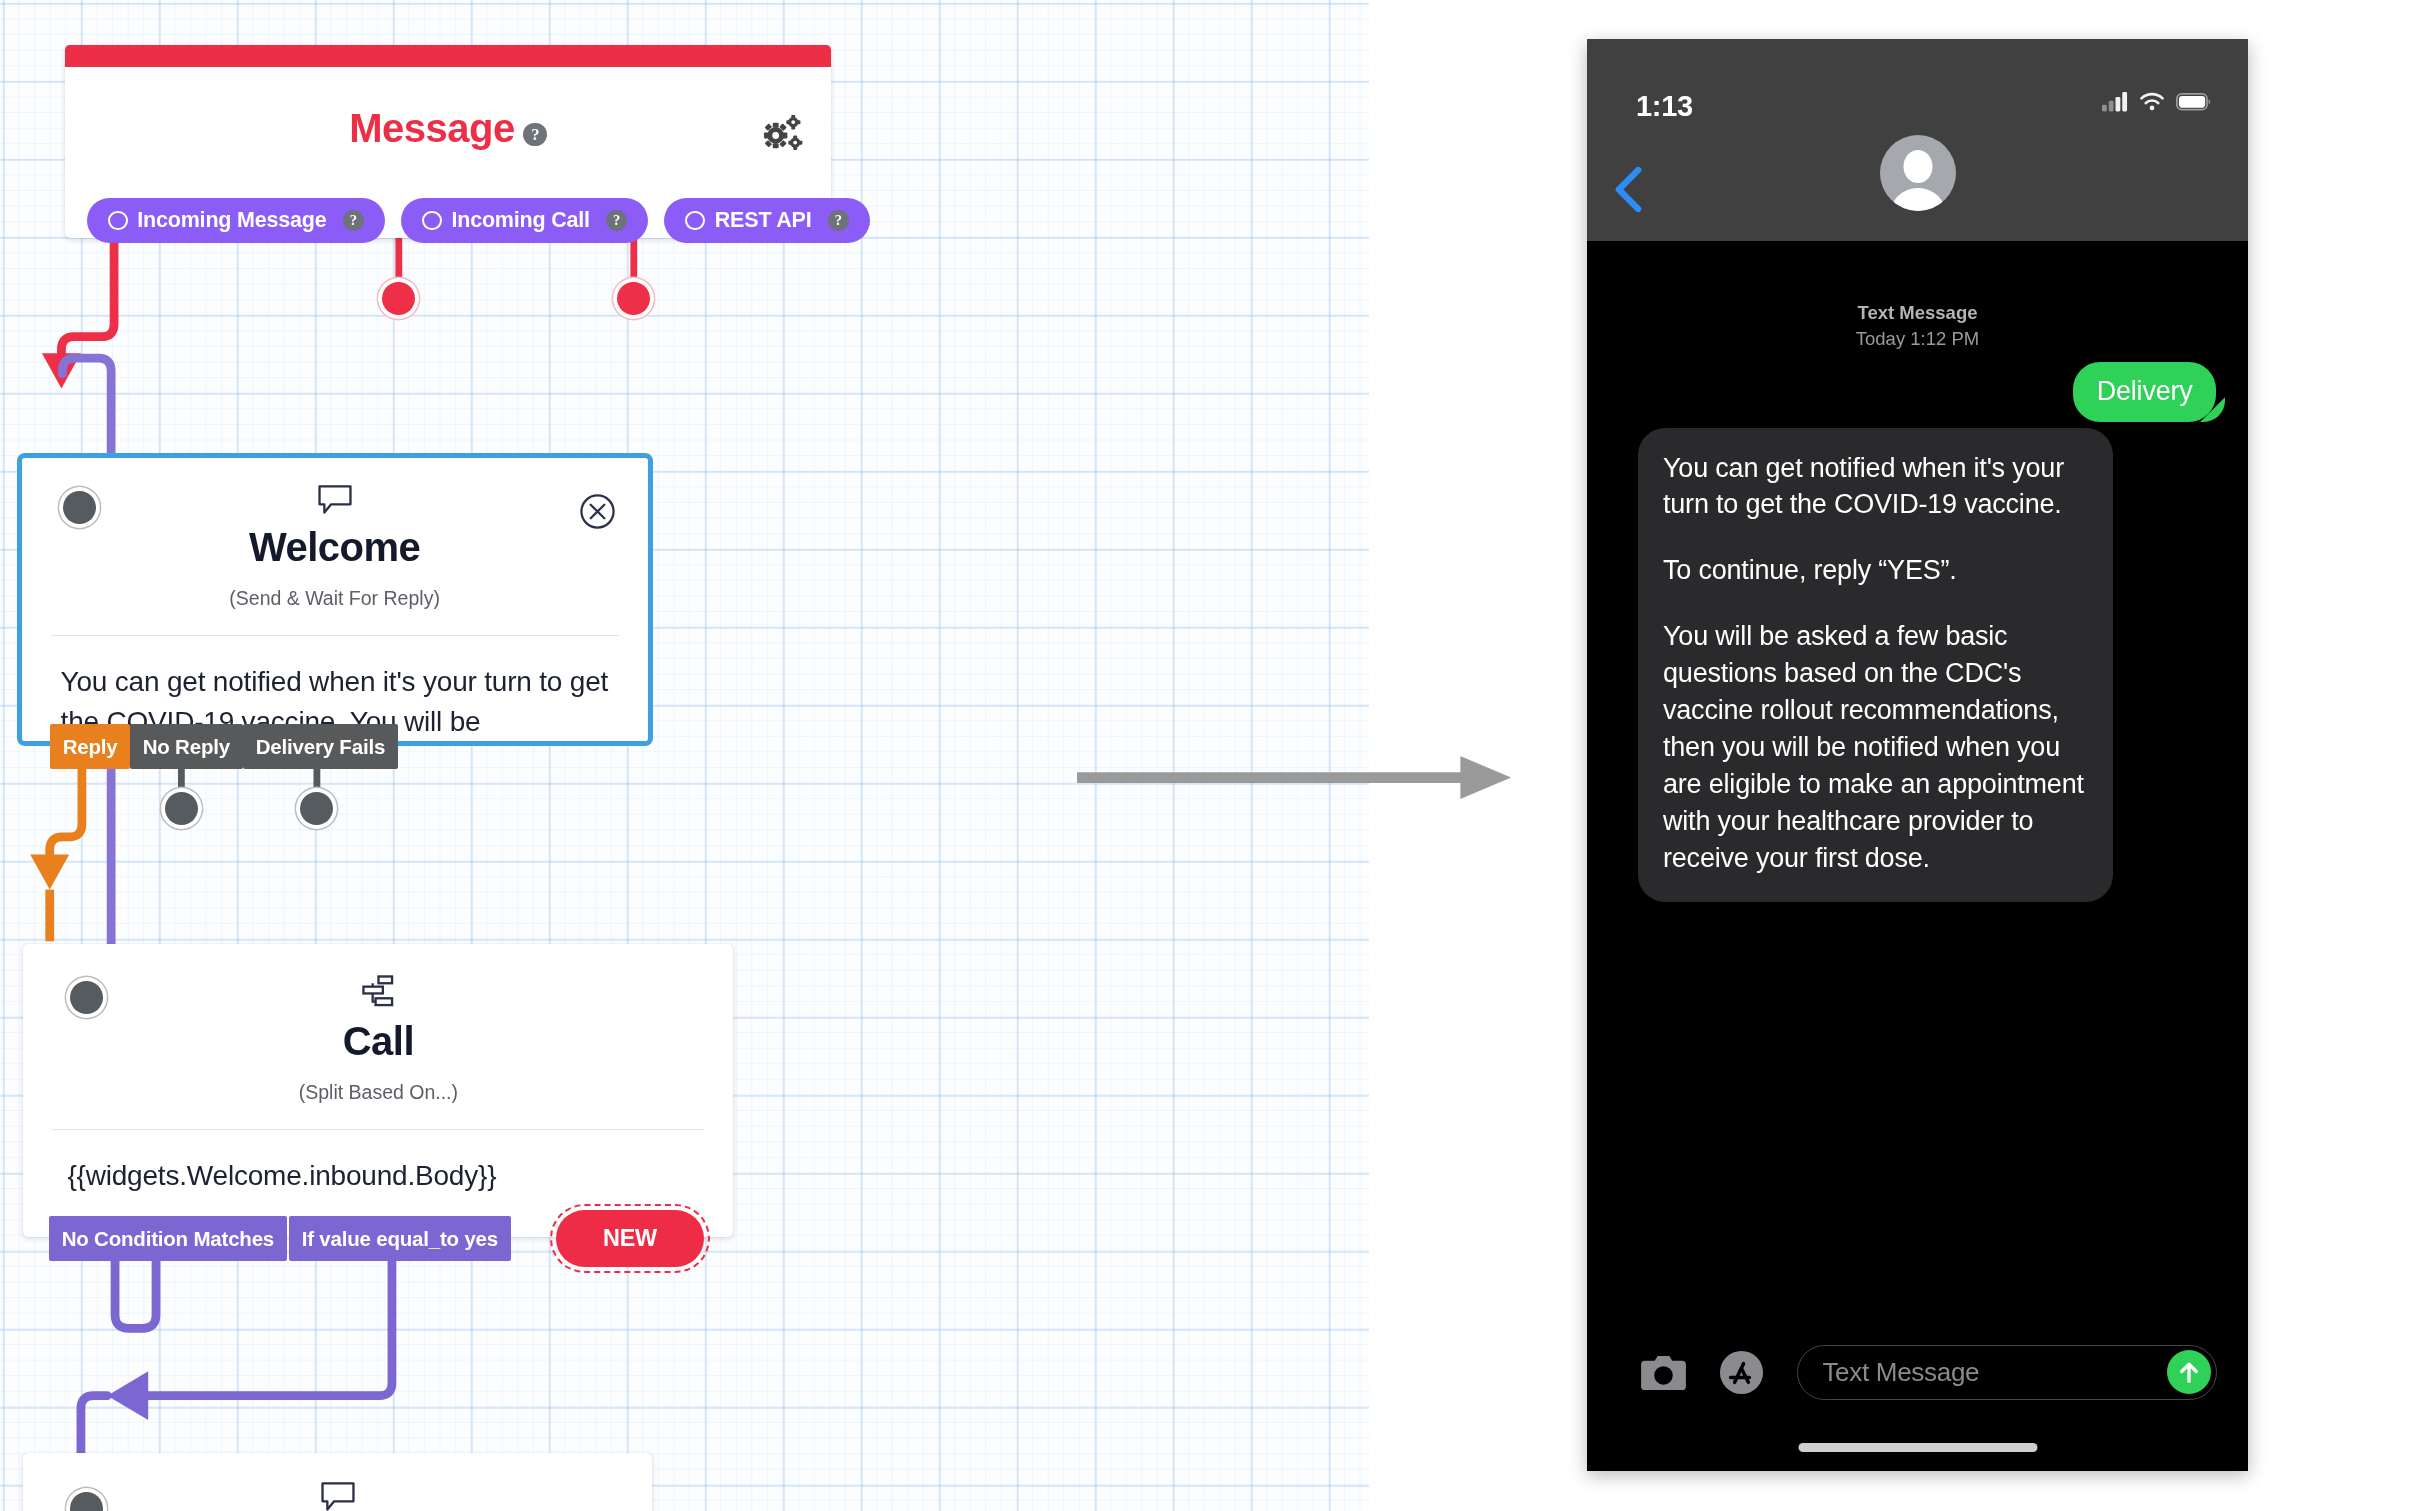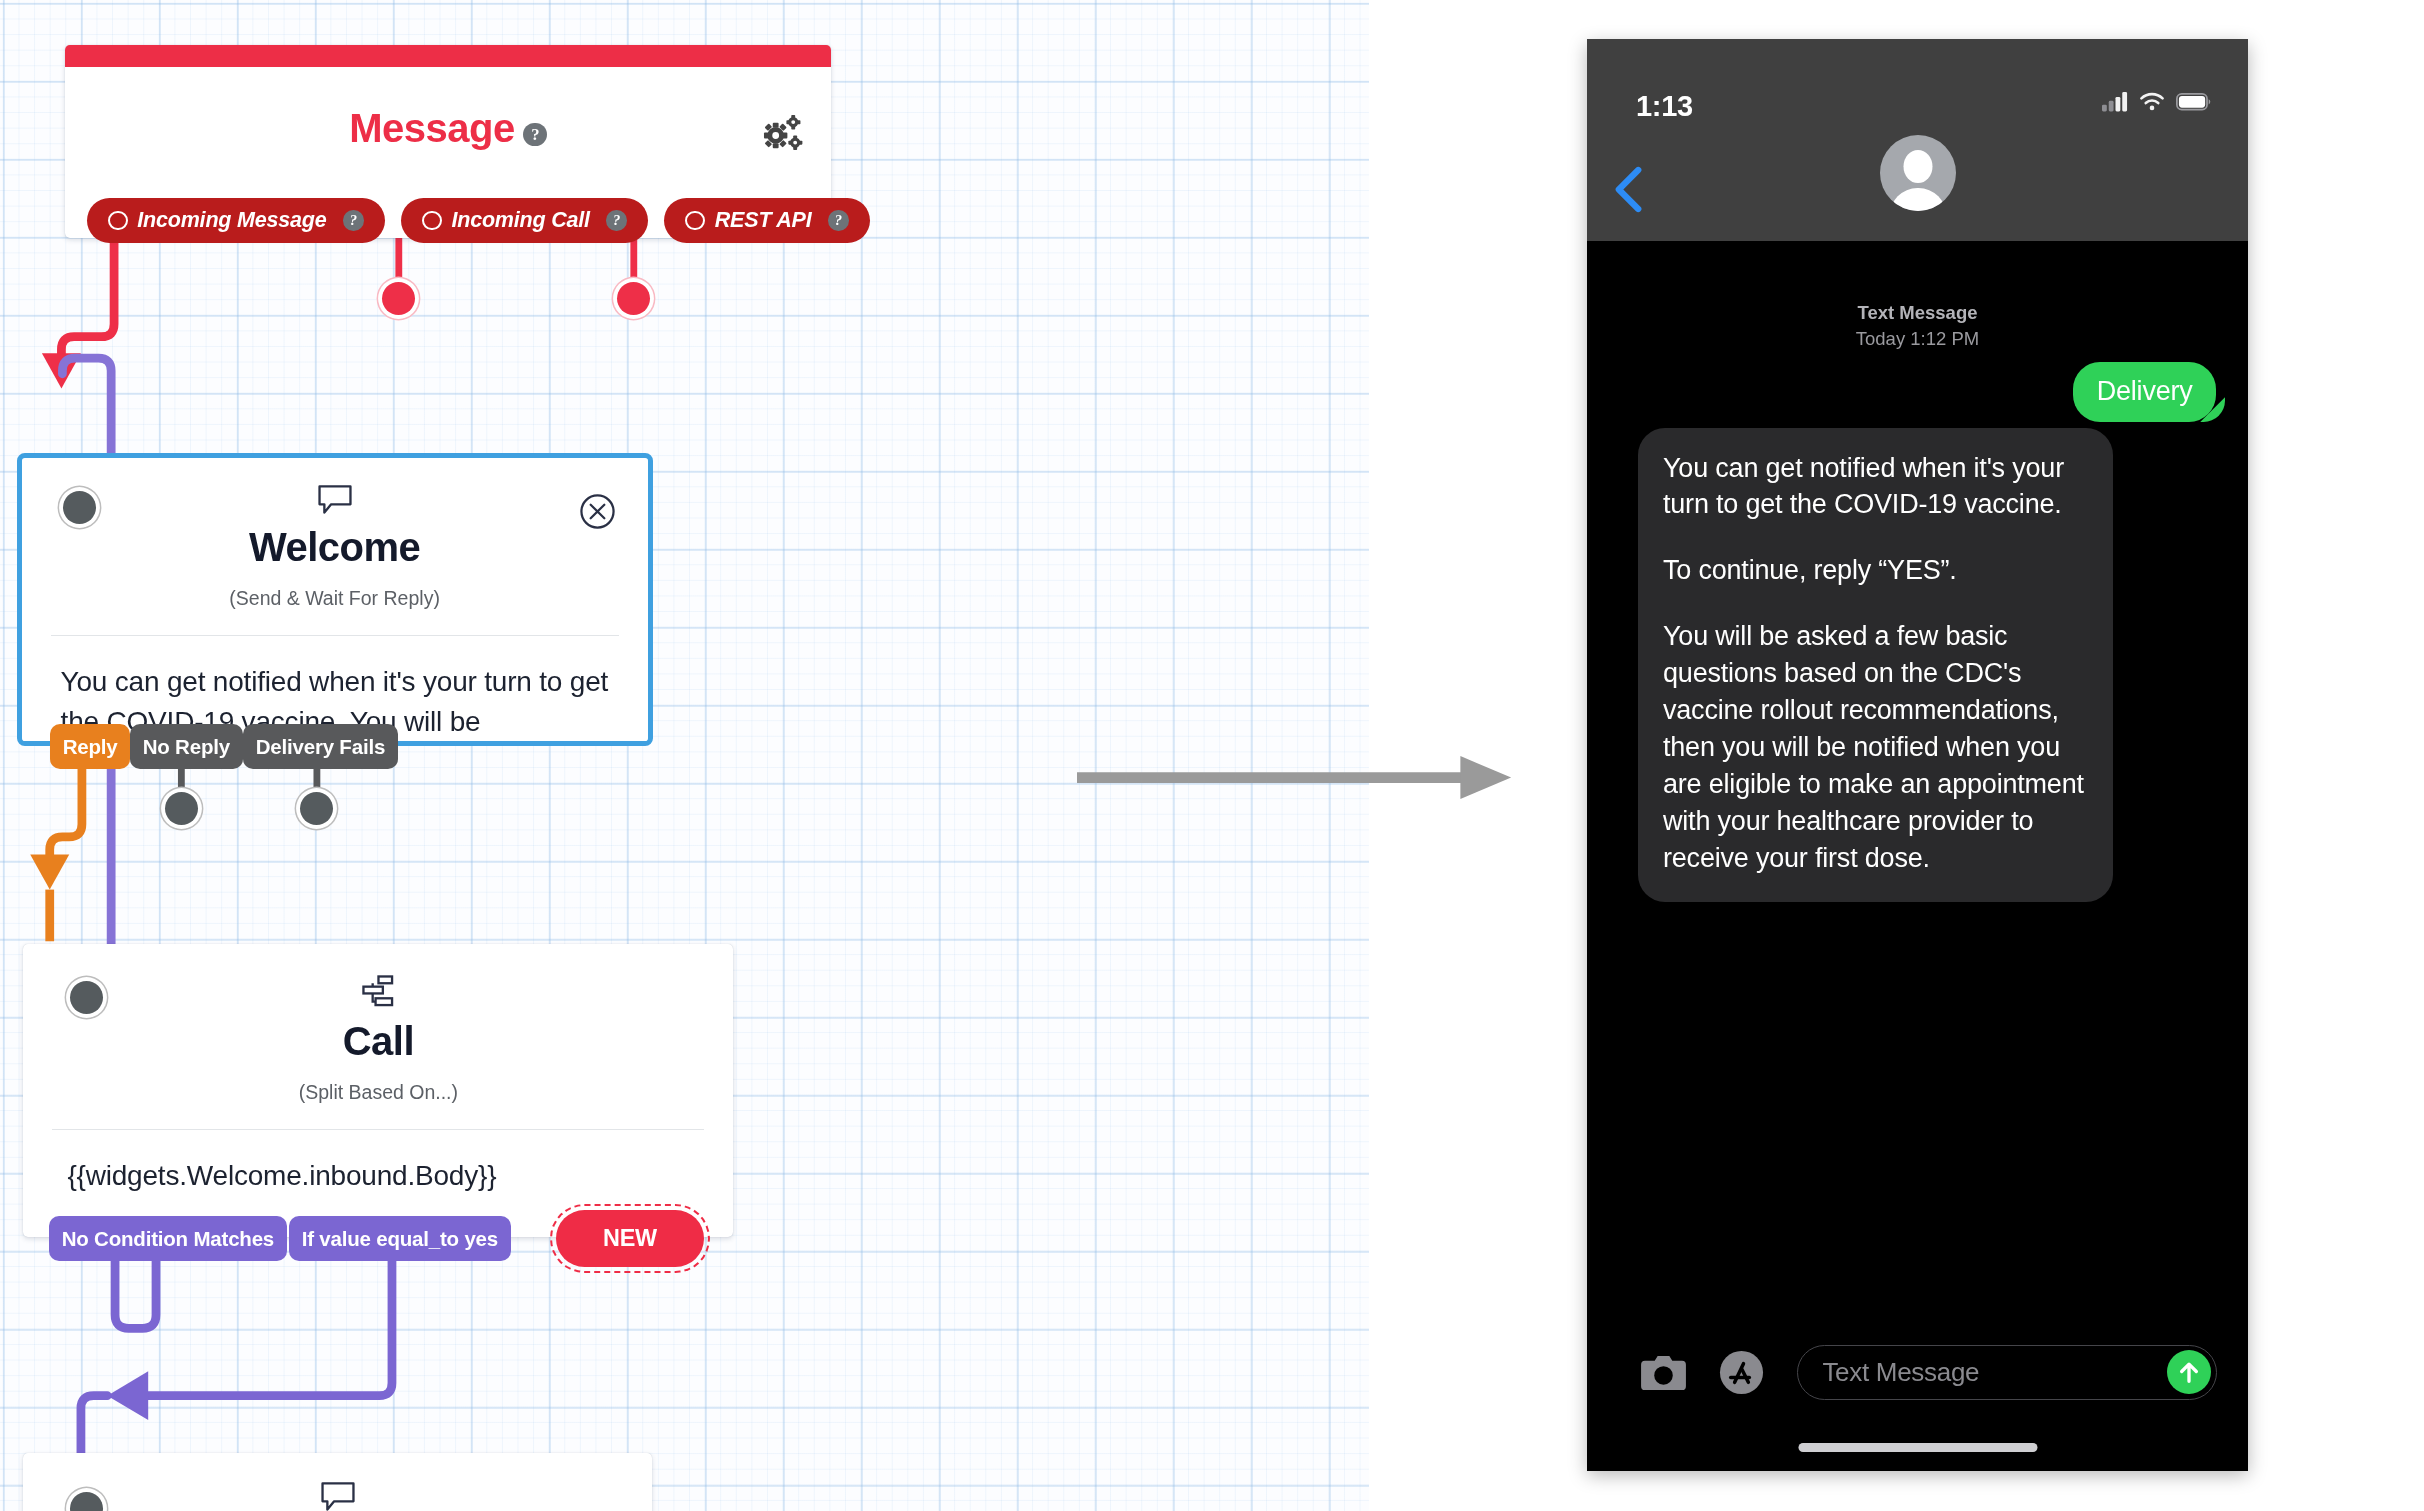--- a/index.html
+++ b/index.html
@@ -79,23 +79,23 @@
     display:inline-block;vertical-align:2px;margin-left:8.8px;
     width:23.4px;height:23.4px;border-radius:50%;
     background:#6d7378;color:#fff;font-size:16.6px;font-weight:700;
     line-height:23.4px;text-align:center;font-family:"Liberation Serif",serif;
   }
   .help-badge.sm{width:20.5px;height:20.5px;line-height:20.5px;font-size:14.6px;margin-left:6.8px;vertical-align:1px;}
   .gears{position:absolute;right:27px;top:70px;width:43px;height:39px;}
   .trig-pills{position:absolute;left:21.5px;top:153px;display:flex;gap:15.6px;}
   .pill{
     display:flex;align-items:center;gap:9.8px;
-    background:#b91c1c;color:#fff;border-radius:39px;
+    background:#8b5cf6;color:#fff;border-radius:39px;
     height:45px;padding:0 21.5px;font-size:21.5px;font-weight:700;
-    white-space:nowrap;cursor:pointer;letter-spacing:-0.2px;font-style:italic;
+    white-space:nowrap;cursor:pointer;letter-spacing:-0.2px;
   }
   .pill .ring{
     width:19.5px;height:19.5px;border-radius:50%;
     border:2.5px solid #fff;flex:0 0 auto;
   }
 
   
   #welcome{
     left:16.6px; top:453px; width:636px; height:293px;
     border:5.9px solid #3fa0e0; border-radius:7.8px; box-shadow:none;
@@ -106,21 +106,21 @@
   #optin{ left:23.4px; top:944px; width:710px; height:293px; }
 
   
   #name-card{ left:23.4px; top:1453px; width:629px; height:117px; }
   #name-card .dot-left{top:39px;}
 
   
   .tab{
     position:absolute;z-index:8;
     display:flex;align-items:center;justify-content:center;
-    height:45px;padding:0 12.7px;border-radius:10px;
+    height:45px;padding:0 12.7px;border-radius:2px;
     font-size:20.5px;font-weight:700;color:#fff;white-space:nowrap;
     cursor:pointer;letter-spacing:-0.2px;
   }
   .tab.orange{background:#e8801e;}
   .tab.grey{background:#58595b;}
   .tab.purple{background:#7b66d2;}
   .tab.new{
     background:#ef2c46;border-radius:39px;height:57px;padding:0 47px;
     font-size:23.4px;outline:2.9px dashed #ef2c46;outline-offset:4.9px;
   }

